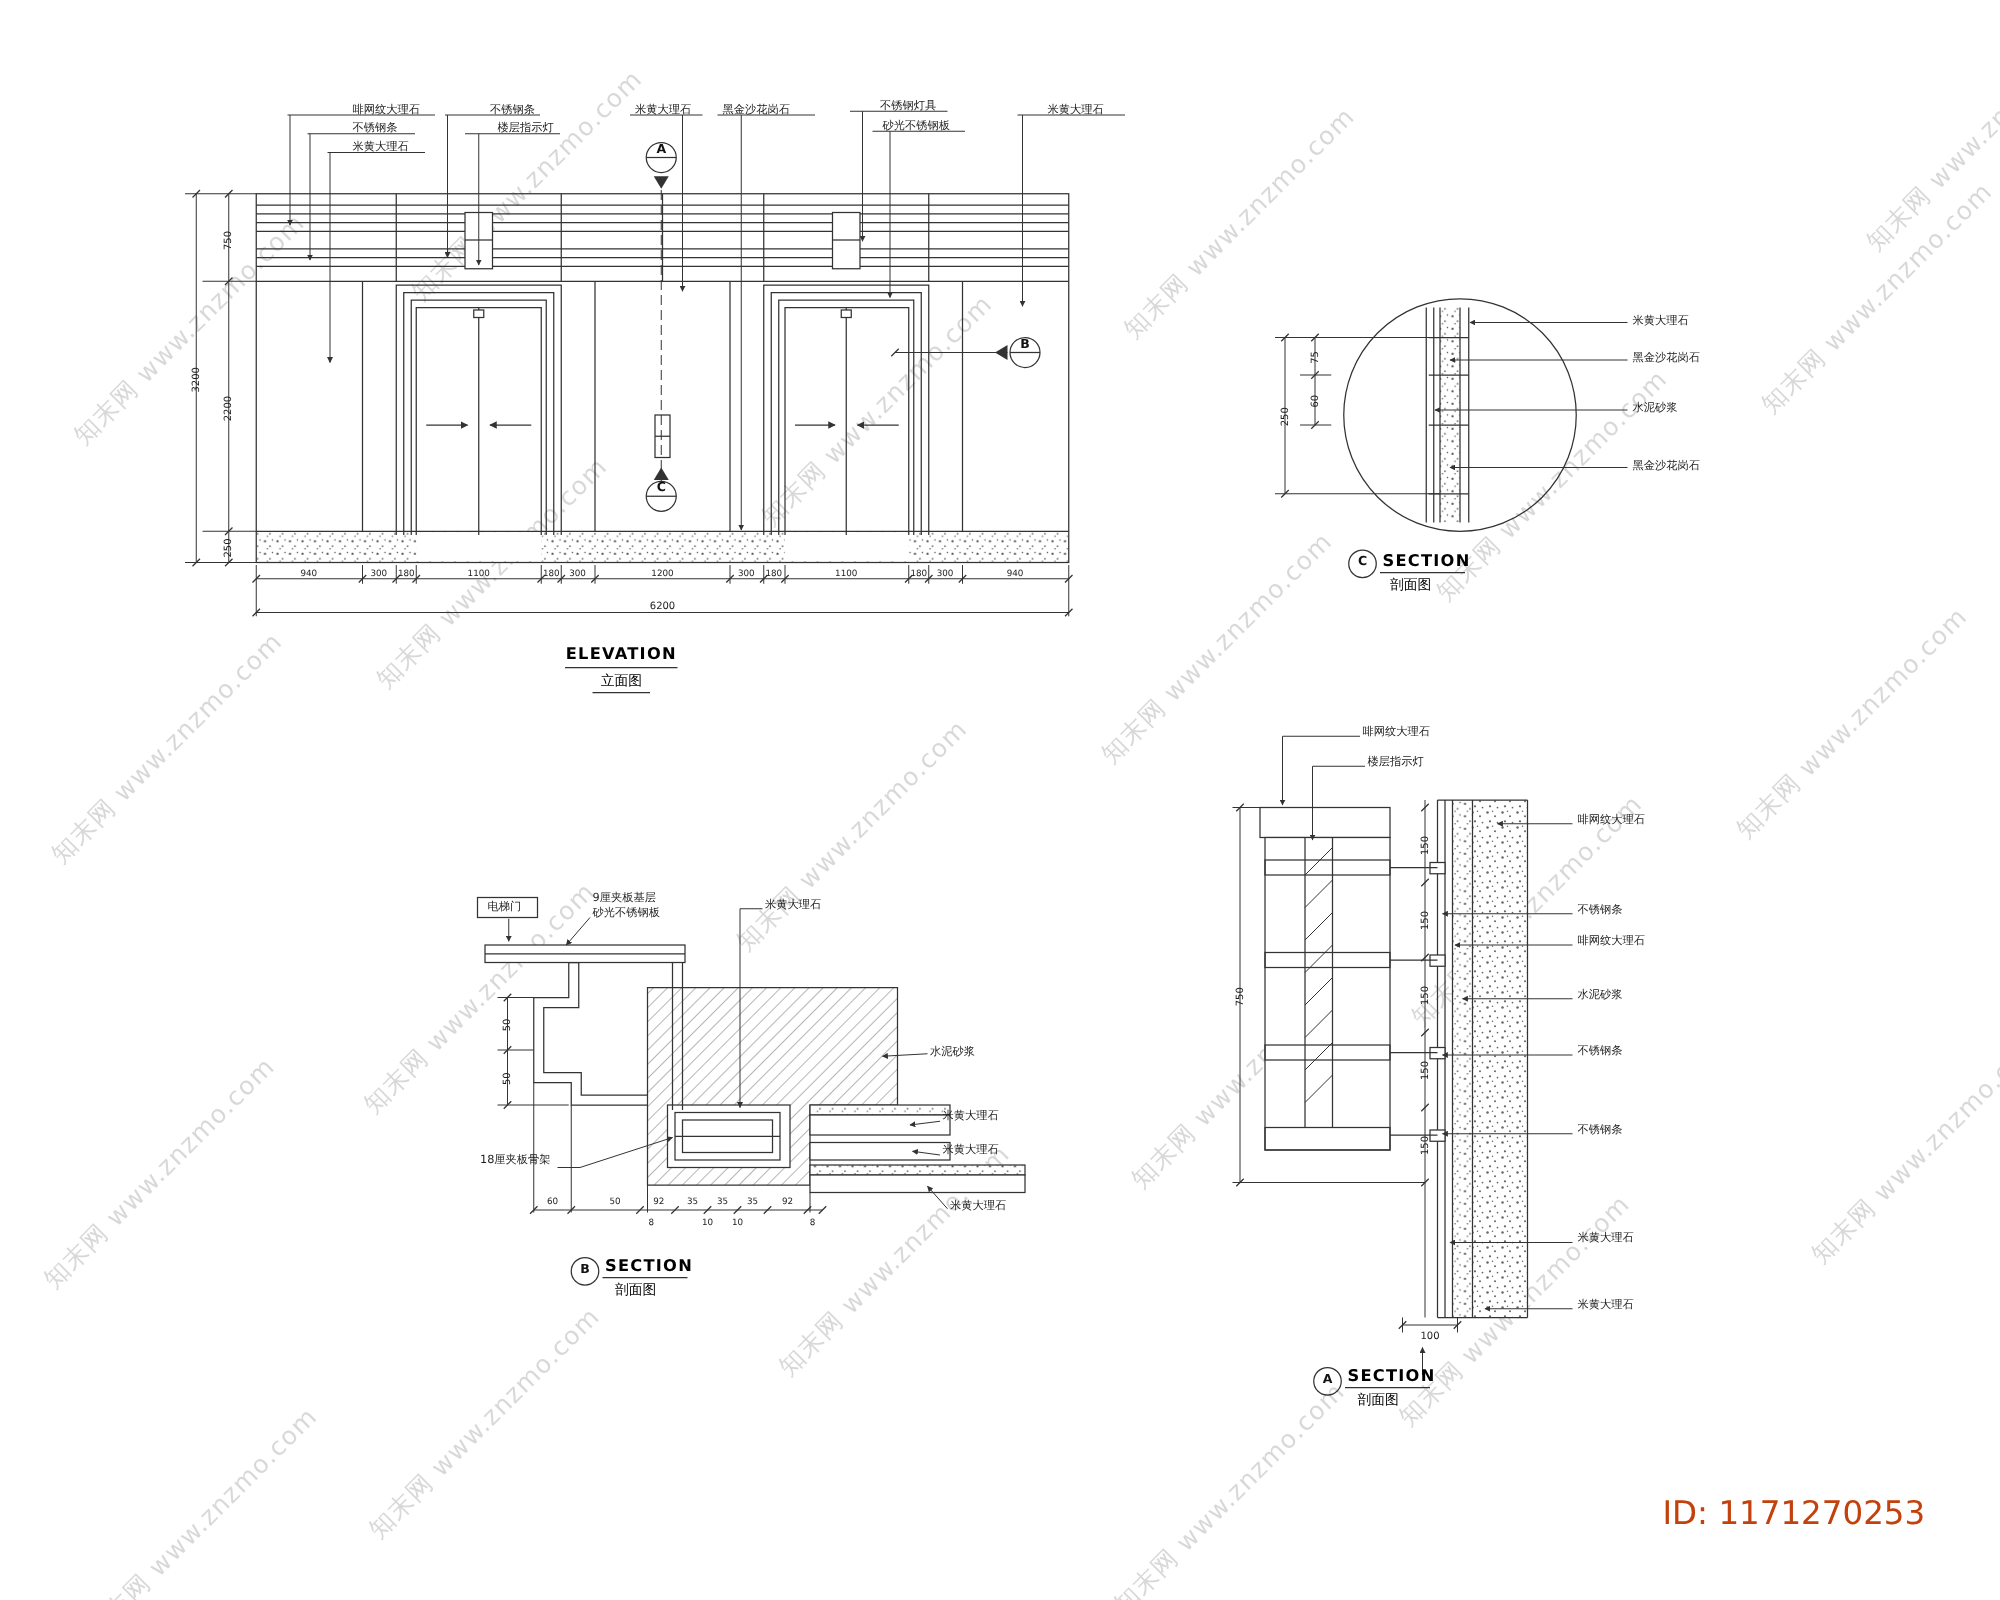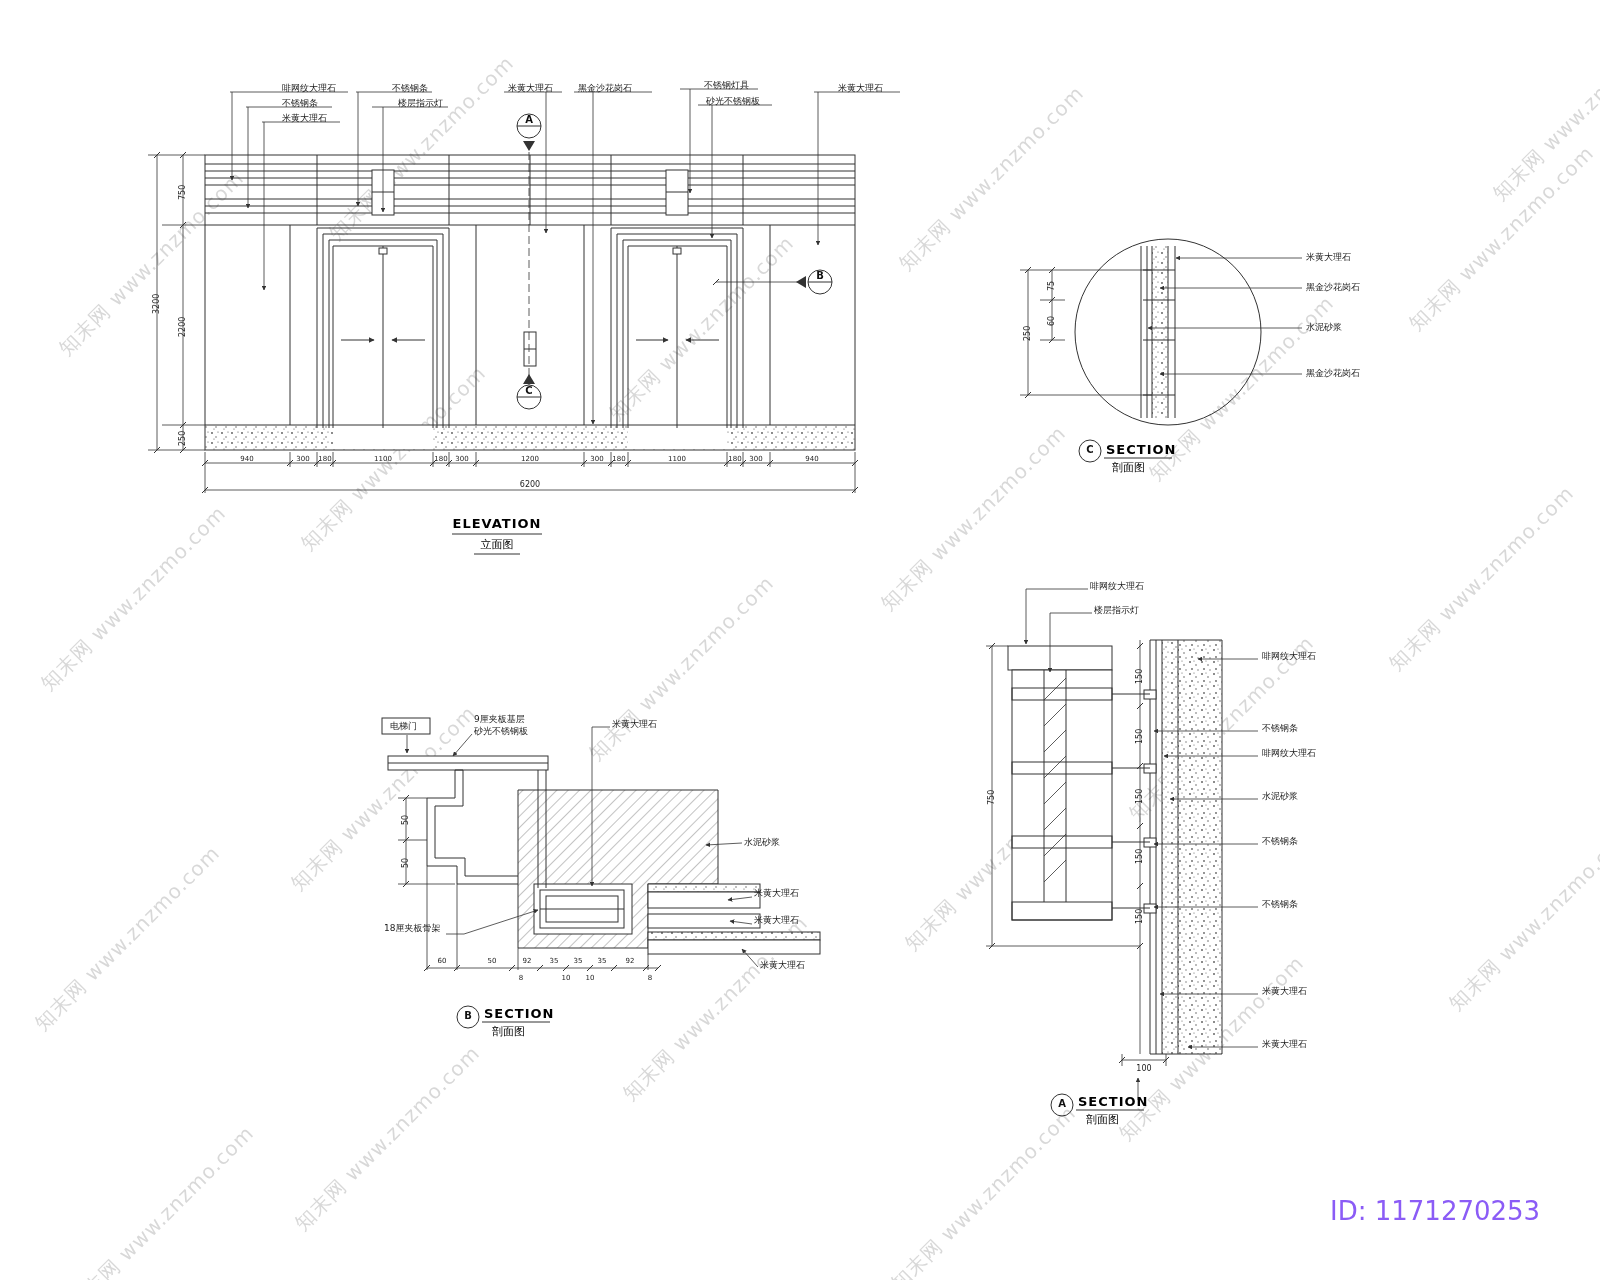--- a/index.html
+++ b/index.html
@@ -12,21 +12,21 @@
   .lbl{position:absolute;font-size:9px;color:#1c1c1c;white-space:nowrap;line-height:1.1}
   .dimc{position:absolute;font-size:7px;color:#1c1c1c;white-space:nowrap;transform:translateX(-50%)}
   .dimr{position:absolute;font-size:8px;color:#1c1c1c;white-space:nowrap;
         transform:rotate(-90deg);transform-origin:left top}
   .ttl{position:absolute;font-size:13px;font-weight:bold;color:#000;letter-spacing:1px;white-space:nowrap}
   .ctr{transform:translateX(-50%)}
   .sub{position:absolute;font-size:11px;color:#000;white-space:nowrap}
   .bub{position:absolute;font-size:10px;font-weight:bold;color:#111;transform:translateX(-50%)}
   .logo{position:absolute;left:1396px;top:1118px;font-size:56px;font-weight:bold;
         color:#b3b3b3;letter-spacing:6px;white-space:nowrap}
-  .imgid{position:absolute;left:1330px;top:1196px;font-size:26px;color:#8b5cf6;white-space:nowrap}
+  .imgid{position:absolute;left:1330px;top:1196px;font-size:26px;color:#c2410c;white-space:nowrap}
 </style>
 </head>
 <body>
 
 <div class="canvas">
 
   <div>
     <div class="wm" style="left:26px;top:250px">知末网 www.znzmo.com</div>
     <div class="wm" style="left:8px;top:585px">知末网 www.znzmo.com</div>
     <div class="wm" style="left:2px;top:925px">知末网 www.znzmo.com</div>

